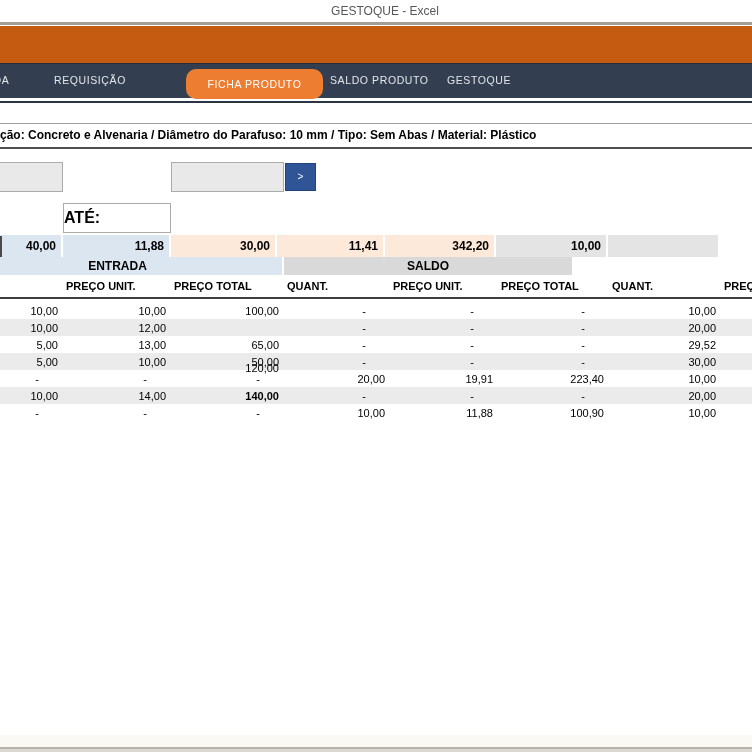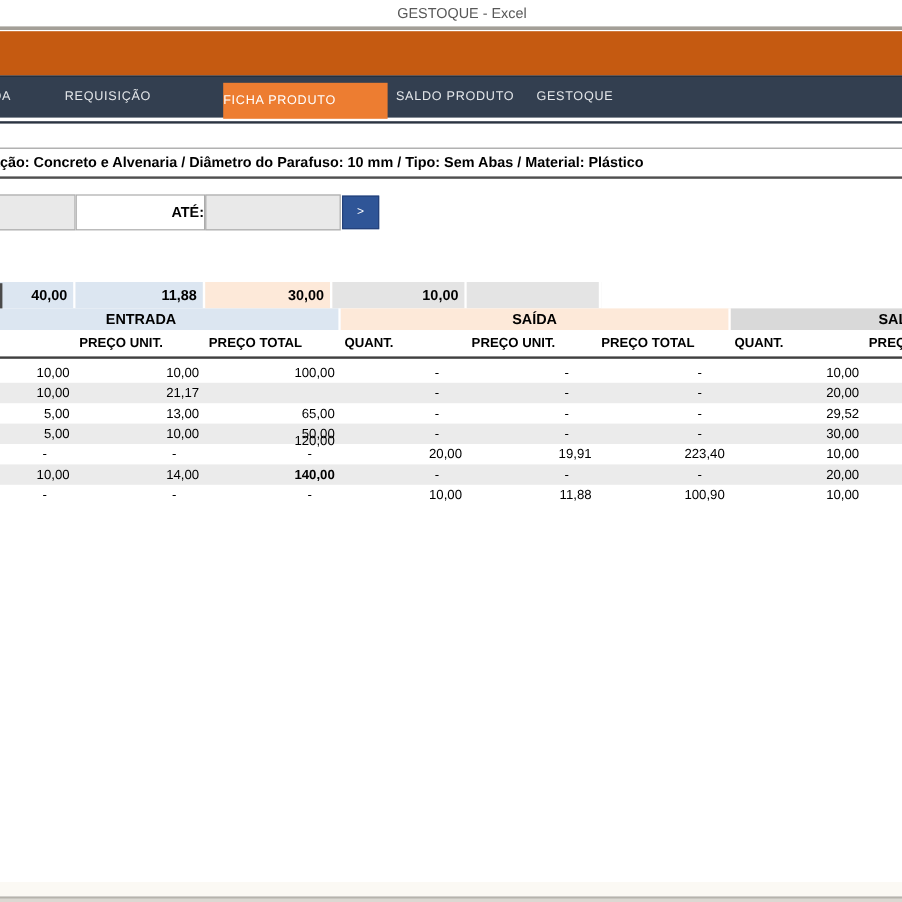--- a/index.html
+++ b/index.html
@@ -9,29 +9,29 @@
     -webkit-font-smoothing:antialiased;
   }
   .titlebar{position:absolute;top:0;left:0;right:0;height:22px;line-height:22px;
     text-align:center;text-indent:18px;font-size:12px;color:#585858;background:#fff;}
   .titleband{position:absolute;top:22px;left:0;right:0;height:3px;background:#a39f97;}
   .banner{position:absolute;top:26px;left:0;right:0;height:37px;}
   .navbar{position:absolute;top:63px;left:0;right:0;height:35px;border-top:1px solid #242d3a;box-sizing:border-box;}
   .tab{position:absolute;top:63px;height:35px;line-height:35px;color:#e4e7ea;
     font-size:10.5px;letter-spacing:0.6px;white-space:nowrap;cursor:default;}
   .tab-active{position:absolute;top:69px;height:30px;line-height:30px;width:137px;left:186px;
-    text-align:left;color:#ffffff;font-size:10.5px;letter-spacing:0.6px;white-space:nowrap;}
+    text-align:center;color:#ffffff;font-size:10.5px;letter-spacing:0.6px;white-space:nowrap;border-radius:10px;}
   .navline{position:absolute;top:101px;left:0;right:0;height:2px;background:#2b3442;}
   .desc{position:absolute;top:123px;left:0;right:0;height:23px;line-height:23px;
     border-top:1px solid #9e9e9e;border-bottom:2px solid #4f4f4f;
     font-weight:bold;font-size:12px;color:#000;white-space:nowrap;overflow:hidden;}
   .desc span{position:absolute;left:-36px;top:0;}
   .fbox{position:absolute;top:162px;height:30px;box-sizing:border-box;border:1px solid #ababab;}
   .fbox.gray{background:#e9e9e9;}
-  .fbox.white{background:#ffffff;text-align:right;line-height:28px;font-weight:bold;font-size:12px;}
+  .fbox.white{background:#ffffff;text-align:left;line-height:28px;font-weight:bold;font-size:16px;margin-top:41px;}
   .fbtn{position:absolute;top:163px;left:285px;width:31px;height:28px;box-sizing:border-box;
     border:1px solid #24417b;color:#fff;text-align:center;line-height:26px;font-size:10px;cursor:pointer;}
   .sheet{position:absolute;left:-47px;top:235px;width:946px;}
   .row{display:flex;}
   .cell{box-sizing:border-box;flex:0 0 auto;display:flex;align-items:center;overflow:hidden;}
   .sum-cell{height:22px;border-right:2px solid #ffffff;justify-content:flex-end;
     padding-right:5px;font-weight:bold;font-size:12px;}
   .sec-cell{height:18px;border-right:2px solid #ffffff;justify-content:center;
     font-weight:bold;font-size:12px;}
   .head-row{background:#ffffff;border-bottom:2px solid #3f3f3f;}
@@ -69,26 +69,27 @@
 <div class="fbox gray" style="left:-47px;width:110px"></div>
 <div class="fbox white" style="left:63px;width:108px">ATÉ:</div>
 <div class="fbox gray" style="left:171px;width:113px"></div>
 <div class="fbtn" id="goBtn" style="background: rgb(47, 85, 151);">&gt;</div>
 
 <div class="sheet" id="sheet">
     <div class="row">
       <div class="cell sum-cell" style="width: 110px; background: rgb(220, 230, 241);">40,00</div>
       <div class="cell sum-cell" style="width: 108px; background: rgb(220, 230, 241);">11,88</div>
       <div class="cell sum-cell" style="width: 106px; background: rgb(253, 233, 217);">30,00</div>
+      <div class="cell sum-cell" style="width: 108px; background: rgb(253, 233, 217);">11,41</div>
+      <div class="cell sum-cell" style="width: 111px; background: rgb(253, 233, 217);">342,20</div>
       <div class="cell sum-cell" style="width: 112px; background: rgb(228, 228, 228);">10,00</div>
       <div class="cell sum-cell" style="width: 112px; background: rgb(228, 228, 228);"></div>
     </div>
     <div class="row">
       <div class="cell sec-cell" style="width: 331px; background: rgb(220, 230, 241);">ENTRADA</div>
-      <div class="cell sec-cell" style="width: 325px; background: rgb(253, 233, 217);">SAÍDA</div>
       <div class="cell sec-cell" style="width: 290px; background: rgb(217, 217, 217);">SALDO</div>
     </div>
     <div class="row head-row">
       <div class="cell head-cell" style="width: 110px;">QUANT.</div>
       <div class="cell head-cell" style="width: 108px;">PREÇO UNIT.</div>
       <div class="cell head-cell" style="width: 113px;">PREÇO TOTAL</div>
       <div class="cell head-cell" style="width: 106px;">QUANT.</div>
       <div class="cell head-cell" style="width: 108px;">PREÇO UNIT.</div>
       <div class="cell head-cell" style="width: 111px;">PREÇO TOTAL</div>
       <div class="cell head-cell" style="width: 112px;">QUANT.</div>
@@ -100,21 +101,21 @@
         <div class="cell data-cell" style="width: 108px;">10,00</div>
         <div class="cell data-cell" style="width: 113px;">100,00</div>
         <div class="cell data-cell dash" style="width: 106px;">-</div>
         <div class="cell data-cell dash" style="width: 108px;">-</div>
         <div class="cell data-cell dash" style="width: 111px;">-</div>
         <div class="cell data-cell" style="width: 112px;">10,00</div>
         <div class="cell data-cell" style="width: 112px;"></div>
       </div>
       <div class="row data-row alt">
         <div class="cell data-cell" style="width: 110px;">10,00</div>
-        <div class="cell data-cell" style="width: 108px;">21,17</div>
+        <div class="cell data-cell" style="width: 108px;">12,00</div>
         <div class="cell data-cell" style="width: 113px; margin-top: 40px;">120,00</div>
         <div class="cell data-cell dash" style="width: 106px;">-</div>
         <div class="cell data-cell dash" style="width: 108px;">-</div>
         <div class="cell data-cell dash" style="width: 111px;">-</div>
         <div class="cell data-cell" style="width: 112px;">20,00</div>
         <div class="cell data-cell" style="width: 112px;"></div>
       </div>
       <div class="row data-row">
         <div class="cell data-cell" style="width: 110px;">5,00</div>
         <div class="cell data-cell" style="width: 108px;">13,00</div>

